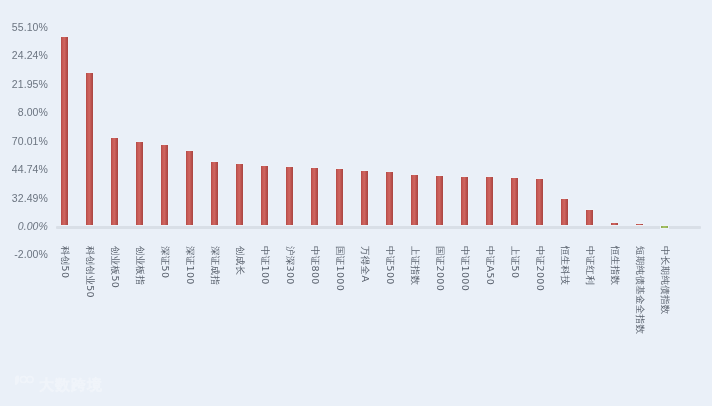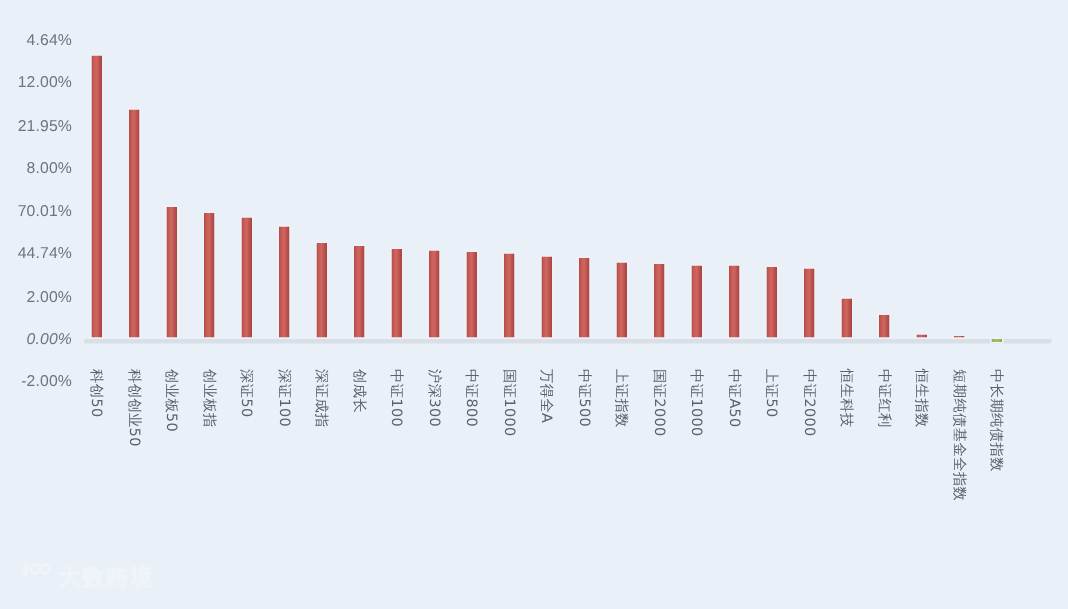--- a/index.html
+++ b/index.html
@@ -135,27 +135,27 @@
     letter-spacing: 1px;
     text-shadow: 0 0 1px rgba(255,255,255,0.9);
   }
 </style>
 </head>
 <body>
 
 <div id="chart-root">
 
   <div class="y-axis" id="y-axis">
-      <div class="y-tick" style="top: 27px;">4.64%</div>
-      <div class="y-tick" style="top: 55.4286px;">12.00%</div>
+      <div class="y-tick" style="top: 27px;">55.10%</div>
+      <div class="y-tick" style="top: 55.4286px;">24.24%</div>
       <div class="y-tick" style="top: 83.8571px;">21.95%</div>
       <div class="y-tick" style="top: 112.286px;">8.00%</div>
       <div class="y-tick" style="top: 140.714px;">70.01%</div>
       <div class="y-tick" style="top: 169.143px;">44.74%</div>
-      <div class="y-tick" style="top: 197.571px;">2.00%</div>
+      <div class="y-tick" style="top: 197.571px;">32.49%</div>
       <div class="y-tick" style="top: 226px; font-style: italic;">0.00%</div>
       <div class="y-tick" style="top: 254.429px; text-align: right;">-2.00%</div>
     </div>
 
   <div class="plot-area">
     <div class="baseline" id="baseline" style="top: 206px;"></div>
     <div class="bars" id="bars">
         <div class="bar-slot" style="left: 8px; width: 25px; margin-left: -12.5px;">
           <div class="bar" title="科创50 13.35%" style="top: 16.2393px; height: 189.761px;"></div>
         </div>

